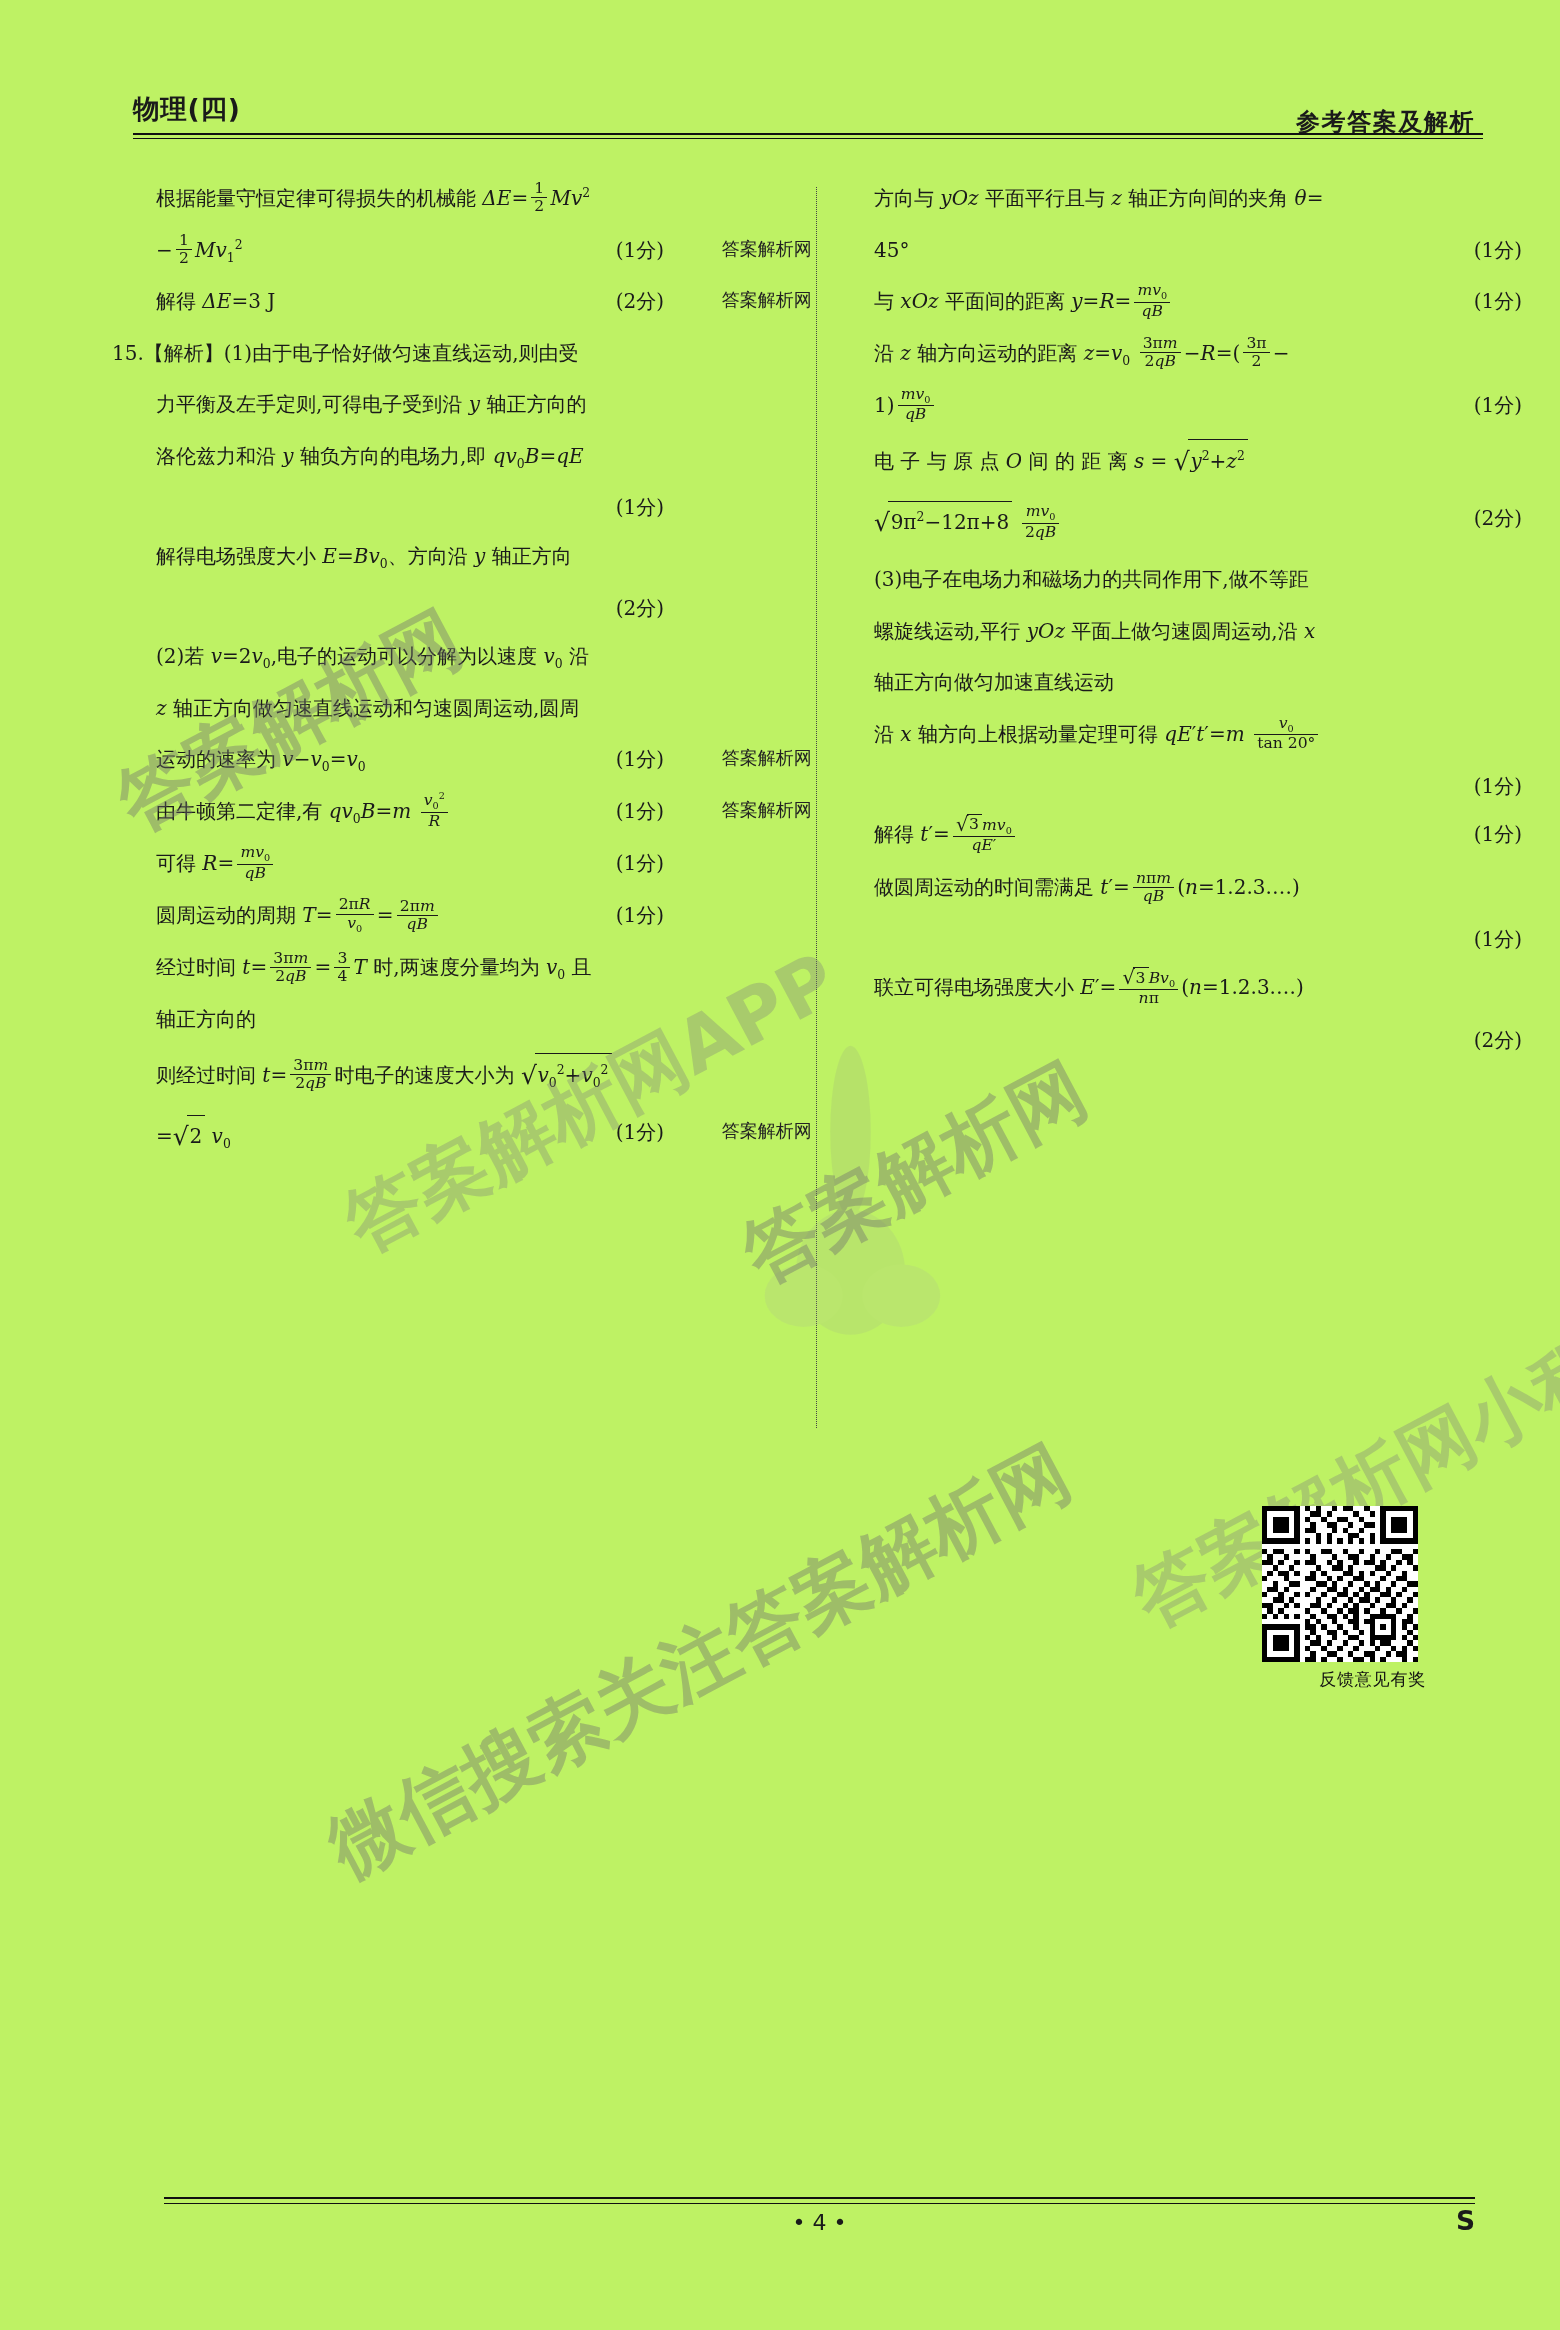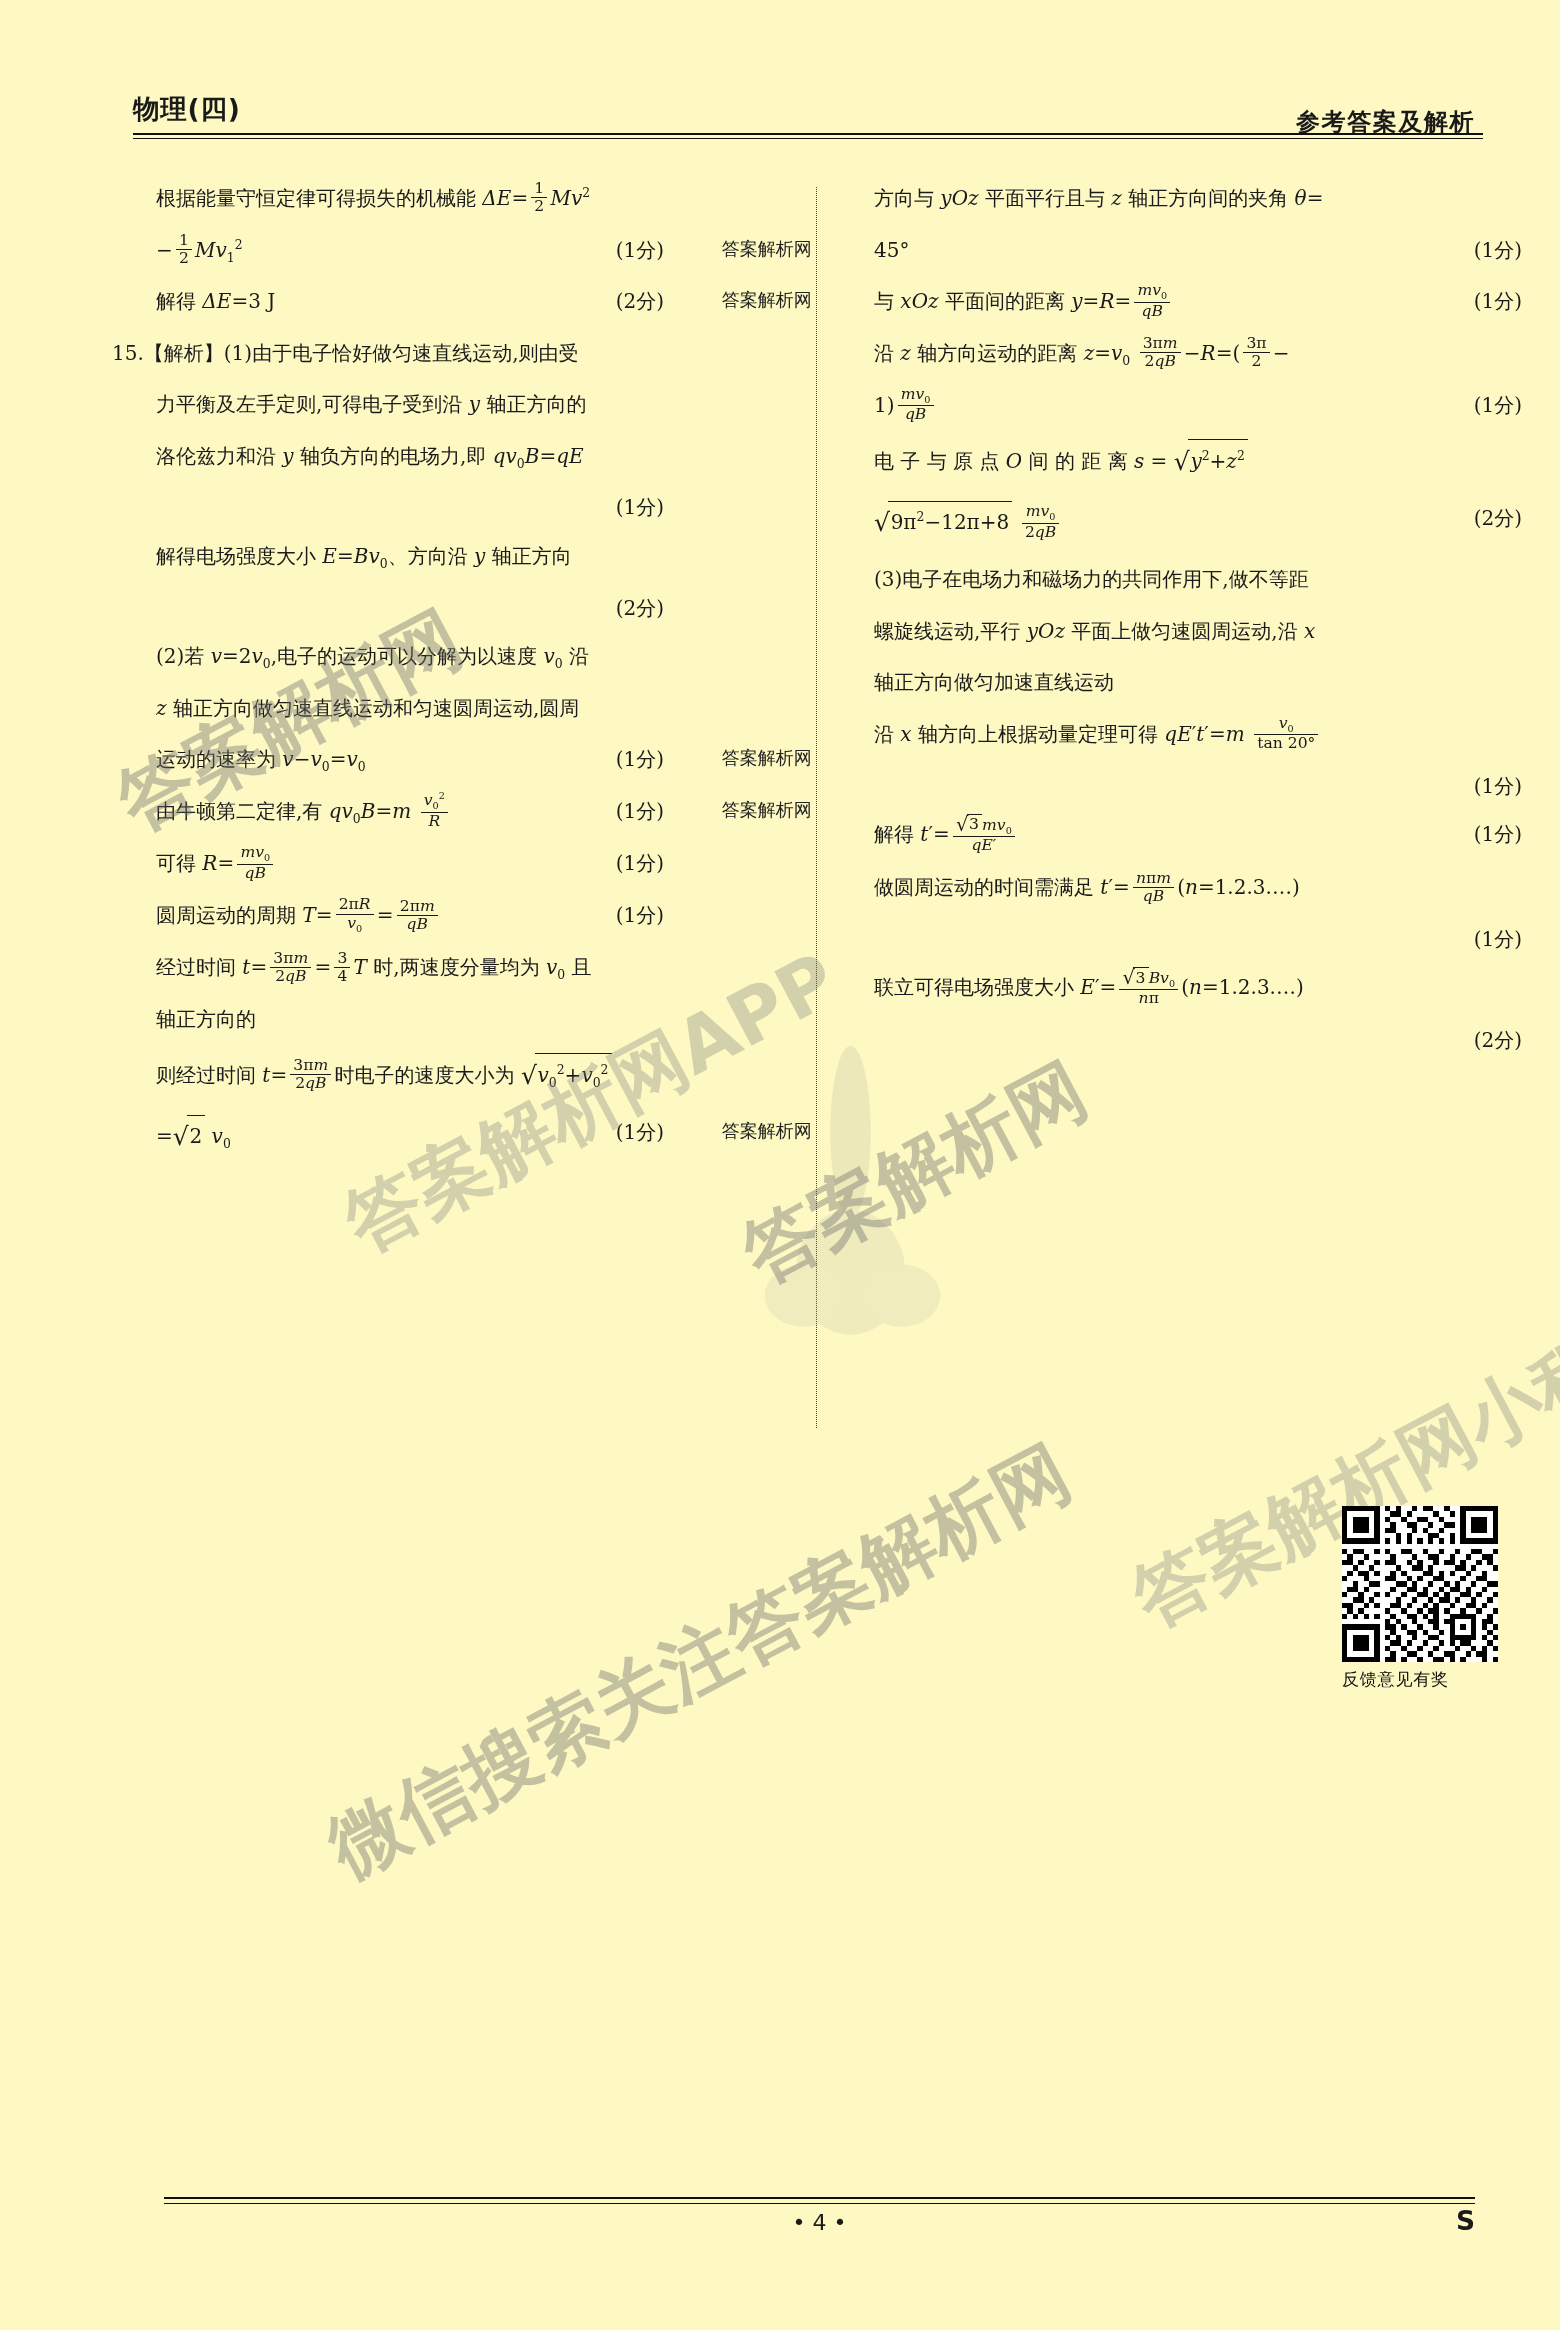--- a/index.html
+++ b/index.html
@@ -7,21 +7,21 @@
     width:1561px;height:2330px;
     background:#ffffff;
     font-family:"DejaVu Serif","Liberation Serif",serif;
     color:#1a1a1a;
     position:relative;
     overflow:hidden;
   }
   .page{
     position:relative;
     width:1561px;height:2330px;
-    background:#fef9c3;
+    background:#bef264;
   }
   
   .header{
     position:absolute;
     left:86px;top:86px;width:1397px;
     height:55px;
   }
   .header-left{
     position:absolute;left:47px;top:4.7px;
     font-size:26.5px;font-weight:bold;
@@ -122,23 +122,23 @@
   .ghost{
     position:absolute;
     left:749px;top:1038px;
     width:203px;height:328px;
     opacity:0.14;
     pointer-events:none;
   }
   
   .qr-block{
     position:absolute;
-    left:1342px;top:1506px;
+    left:1262px;top:1506px;
     width:164px;
-    text-align:left;
+    text-align:right;
   }
   .qr{
     width:156px;height:156px;
     image-rendering:pixelated;
     display:block;
   }
   .qr-caption{
     margin-top:6.2px;
     font-size:17px;
     font-family:"DejaVu Sans","Liberation Sans",sans-serif;

